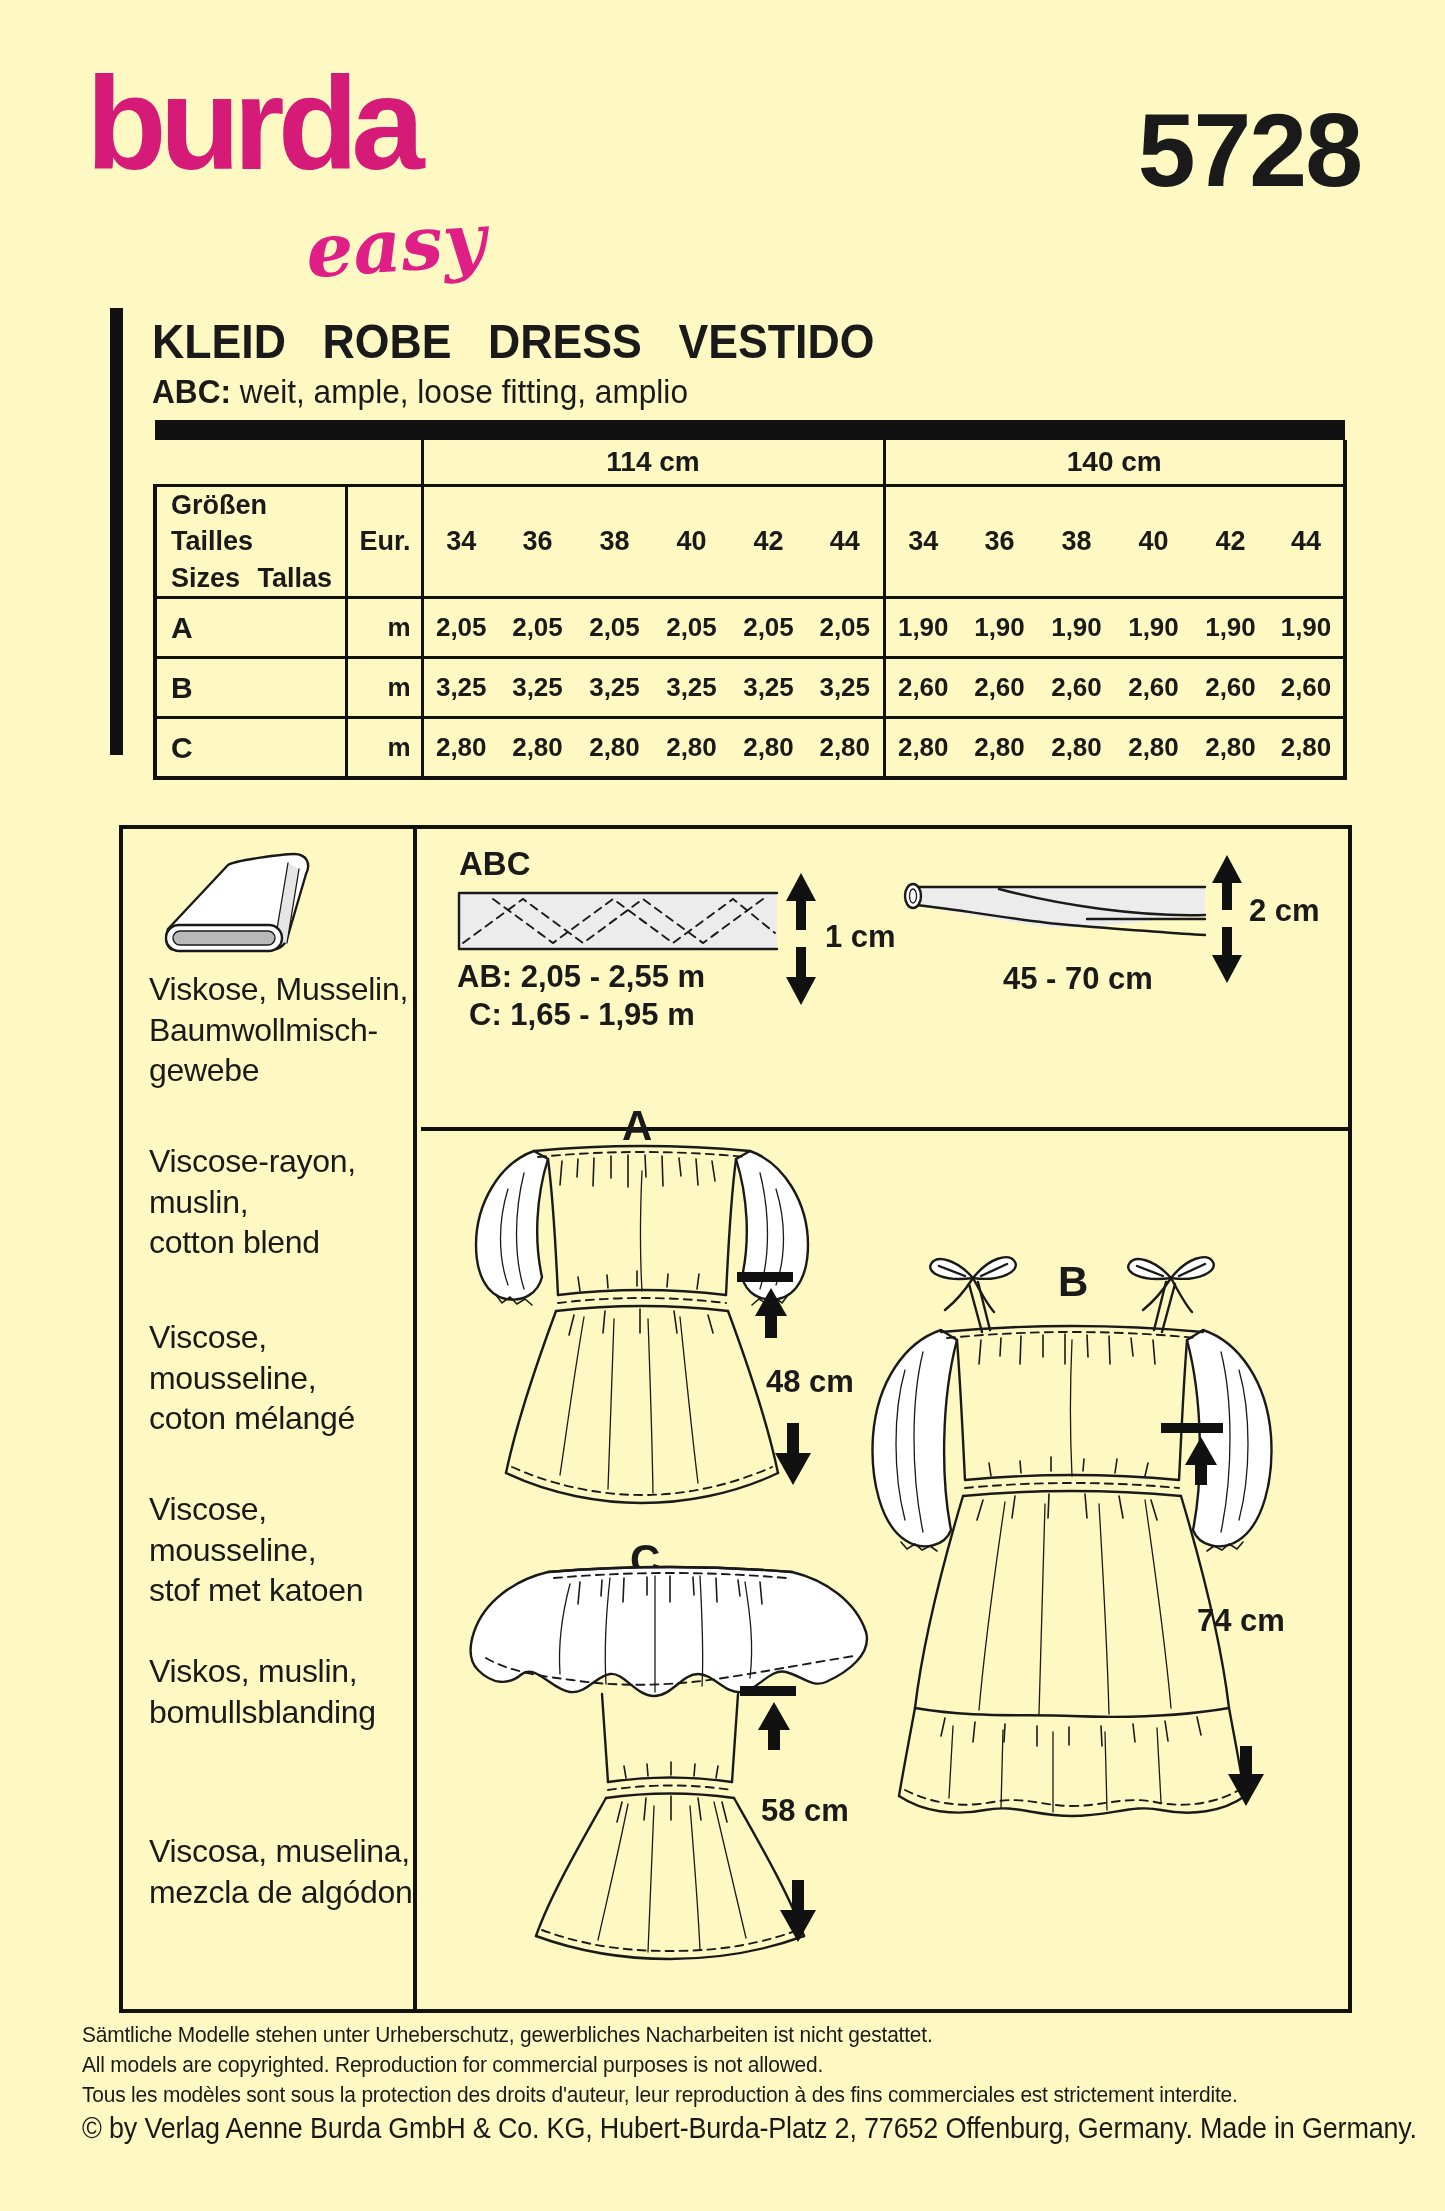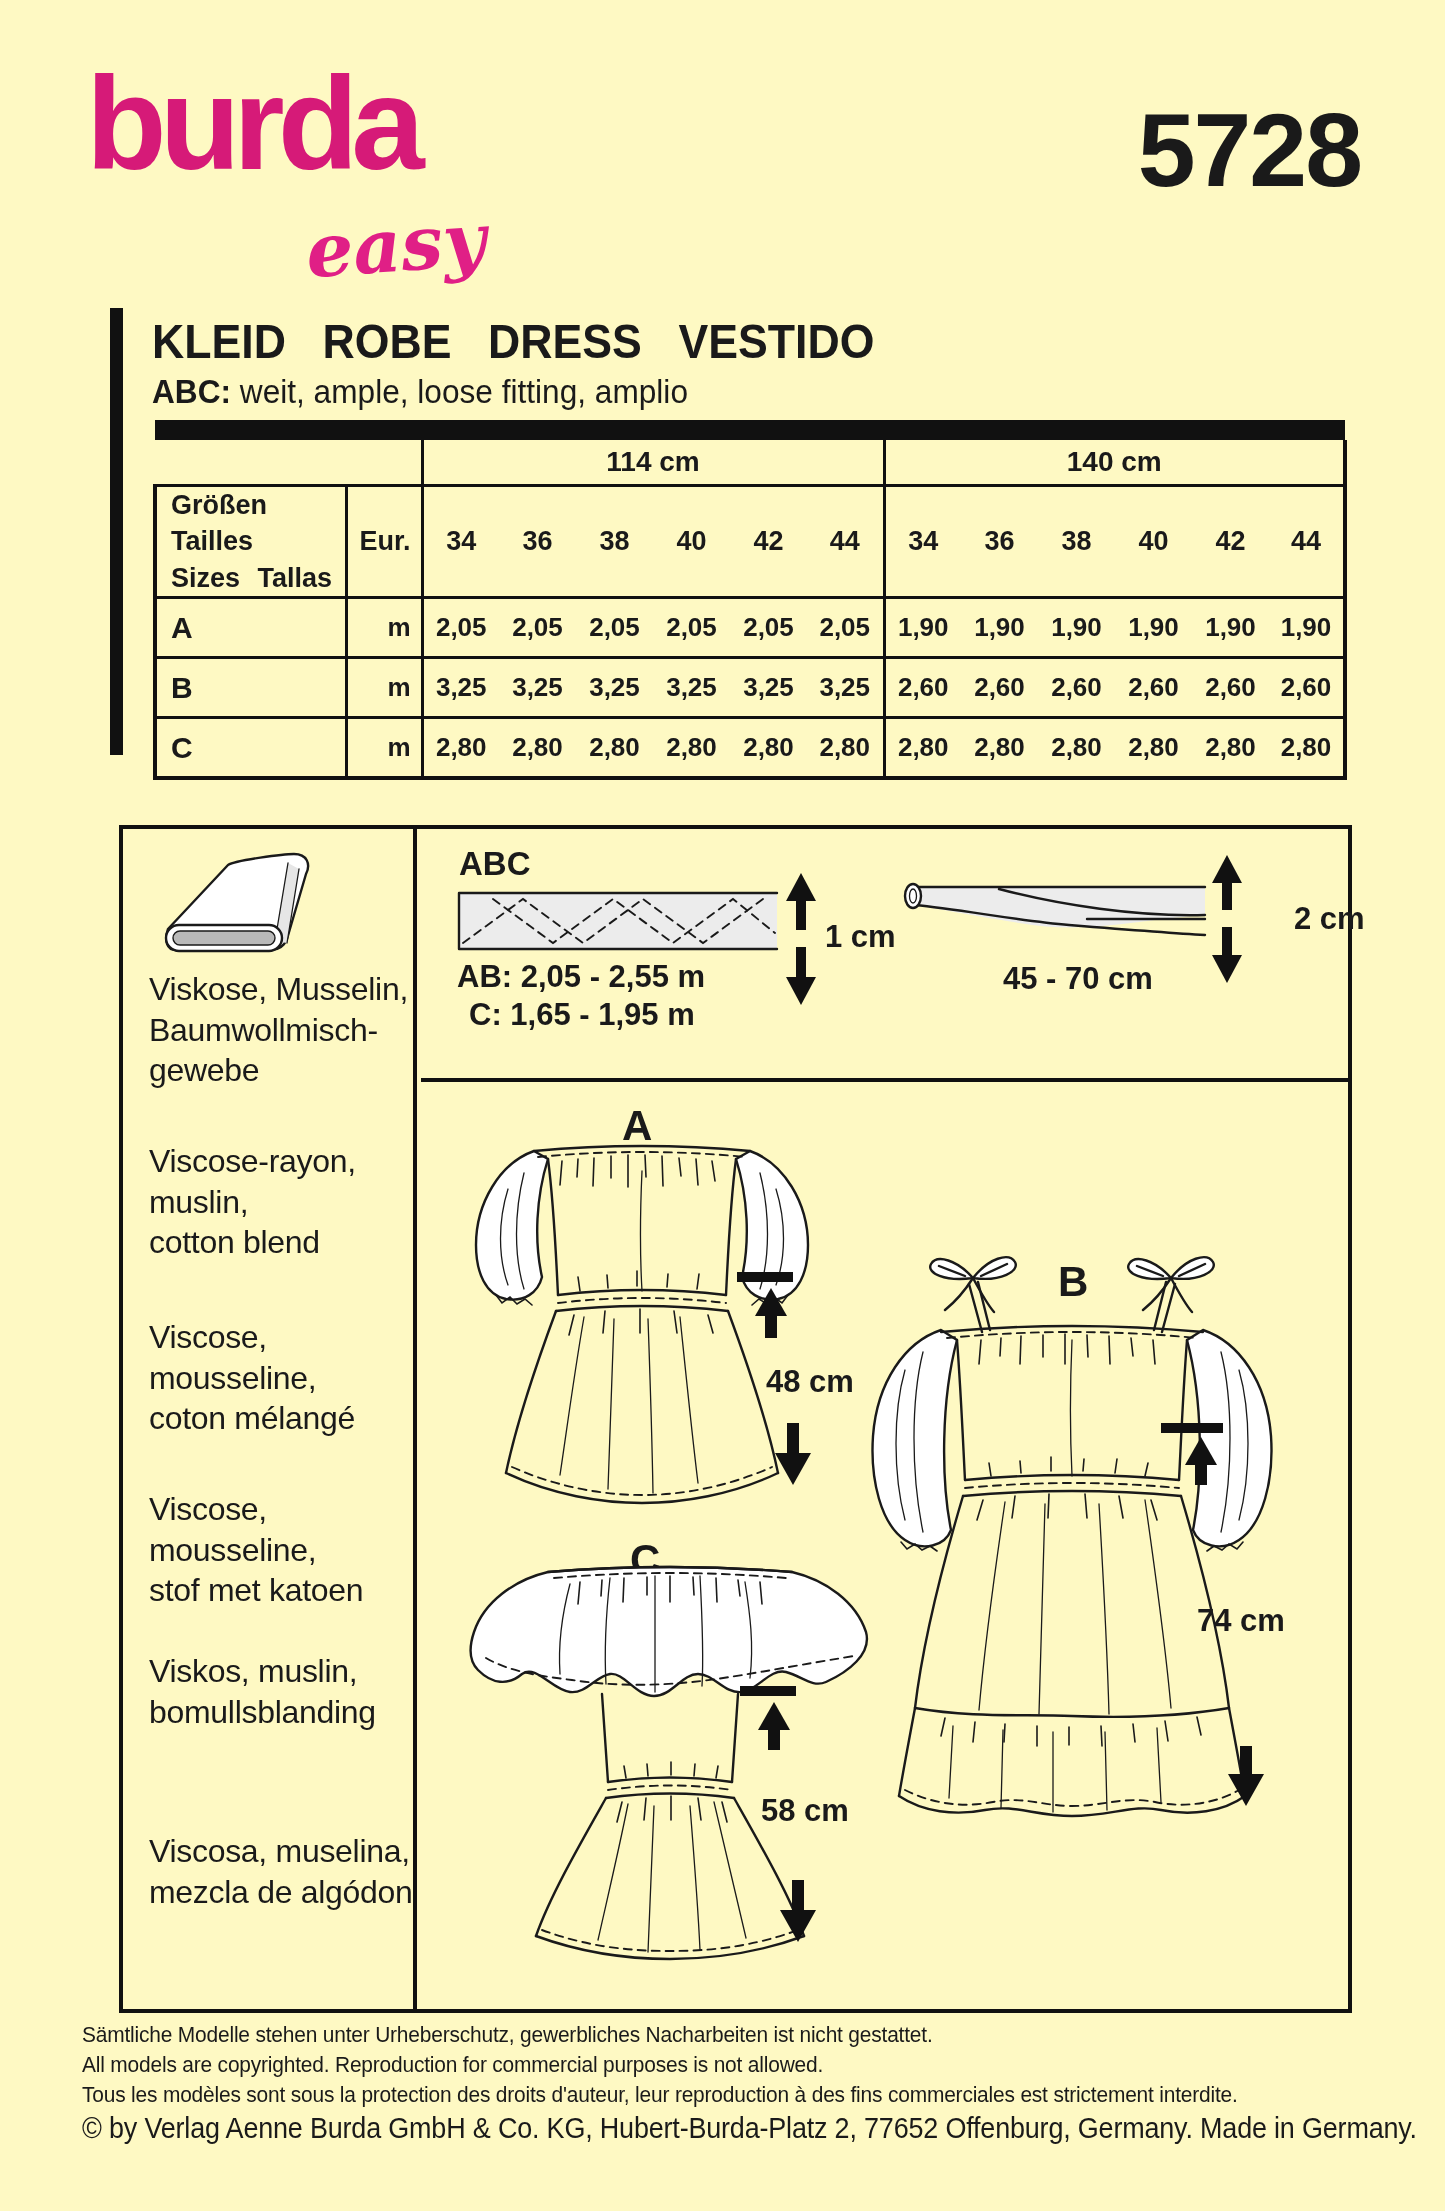--- a/index.html
+++ b/index.html
@@ -31,21 +31,21 @@
   .bl4{border-left-width:4px!important;} .br4{border-right-width:4px!important;}
   .bb3{border-bottom-width:3px!important;} .bb4{border-bottom-width:4px!important;}
   .cell-left{text-align:left!important;padding-left:14px!important;}
   .cell-right{text-align:right!important;padding-right:10px!important;}
   .rowhdr{font-size:27px;line-height:1.35;word-spacing:10px;}
 
   
   #panel{left:119px;top:825px;width:1233px;height:1188px;border:4px solid #111;box-sizing:border-box;}
   #mat-col{left:0;top:0;width:294px;height:1180px;border-right:4px solid #111;box-sizing:border-box;}
   .mat-text{font-size:32px;line-height:1.27;letter-spacing:-.3px;}
-  #notions{left:298px;top:0;width:927px;height:253px;border-bottom:4px solid #111;box-sizing:border-box;}
+  #notions{left:298px;top:0;width:927px;height:302px;border-bottom:4px solid #111;box-sizing:border-box;}
   #drawings{left:298px;top:257px;width:927px;height:923px;}
   .notion-label{font-size:33px;font-weight:bold;}
   .measure{font-size:31px;font-weight:bold;white-space:nowrap;}
   .view-label{font-size:42px;font-weight:bold;}
 
   
   .foot-line{font-size:22.5px;letter-spacing:-.2px;}
   .foot-copy{font-size:29px;letter-spacing:-.2px;}
 
   
@@ -219,21 +219,21 @@
         <ellipse class="fw" cx="14" cy="23" rx="8" ry="12"></ellipse>
         <ellipse class="thin" cx="14" cy="23" rx="3.5" ry="7" fill="none"></ellipse>
       </svg>
 
       <svg class="abs" style="left:788px;top:26px;" width="36" height="128" viewBox="0 0 36 128">
         <polygon class="blk" points="18,0 3,28 33,28"></polygon>
         <rect class="blk" x="13" y="27" width="10" height="28"></rect>
         <rect class="blk" x="13" y="72" width="10" height="28"></rect>
         <polygon class="blk" points="18,128 3,100 33,100"></polygon>
       </svg>
-      <div class="abs measure" style="left:828px;top:72px;margin-left:45px;">2 cm</div>
+      <div class="abs measure" style="left:828px;top:64px;">2 cm</div>
       <div class="abs measure" style="left:582px;top:132px;">45 - 70 cm</div>
     </div>
 
     <div id="drawings" class="abs">
 
       <div class="abs view-label" style="left:201px;top:16px;">A</div>
       <svg class="abs" style="left:41px;top:19px;" width="360" height="400" viewBox="0 0 360 400">
         <path class="fw" d="M72,46 C38,58 14,98 14,140 C14,168 24,190 44,194 C62,197 76,188 80,172 C72,136 74,92 86,54 Z"></path>
         <path class="fw" d="M288,46 C322,58 346,98 346,140 C346,168 336,190 316,194 C298,197 284,188 280,172 C288,136 286,92 274,54 Z"></path>
         <path class="thin" d="M46,84 C36,116 36,152 46,180 M62,68 C52,108 52,152 62,184 M314,84 C324,116 324,152 314,180 M298,68 C308,108 308,152 298,184"></path>

